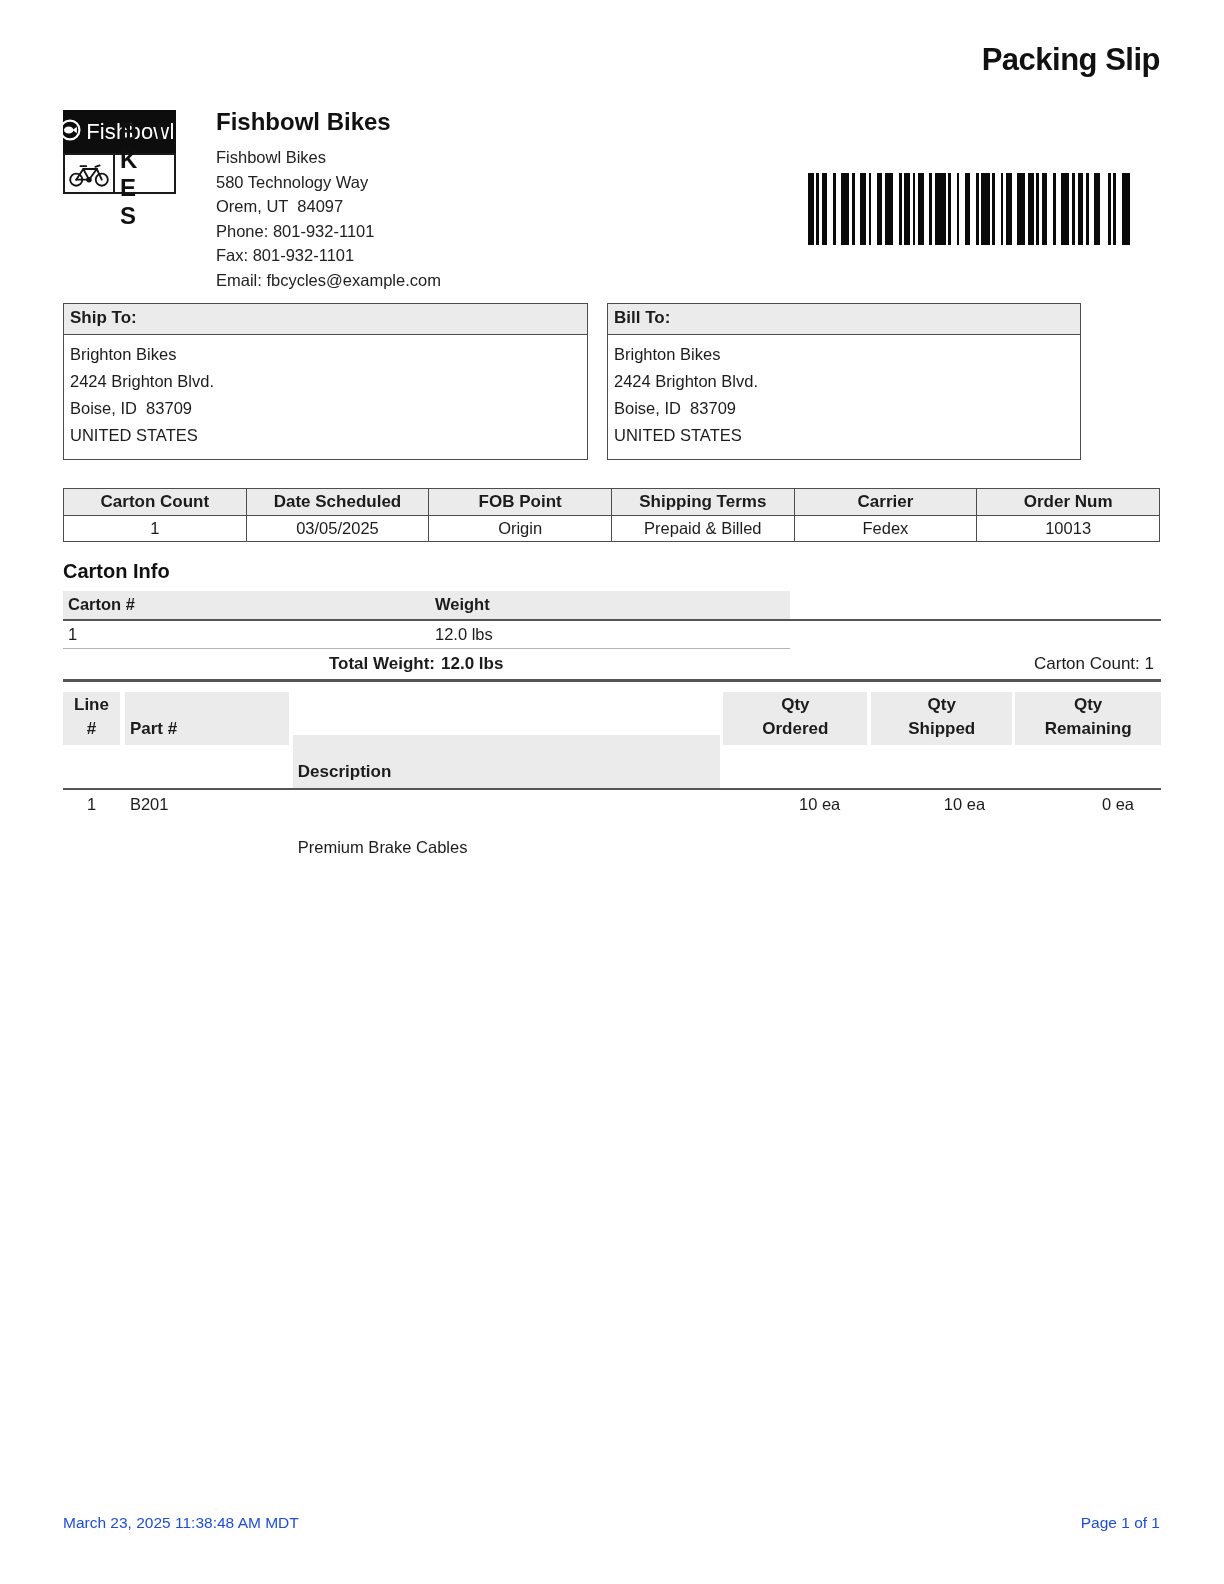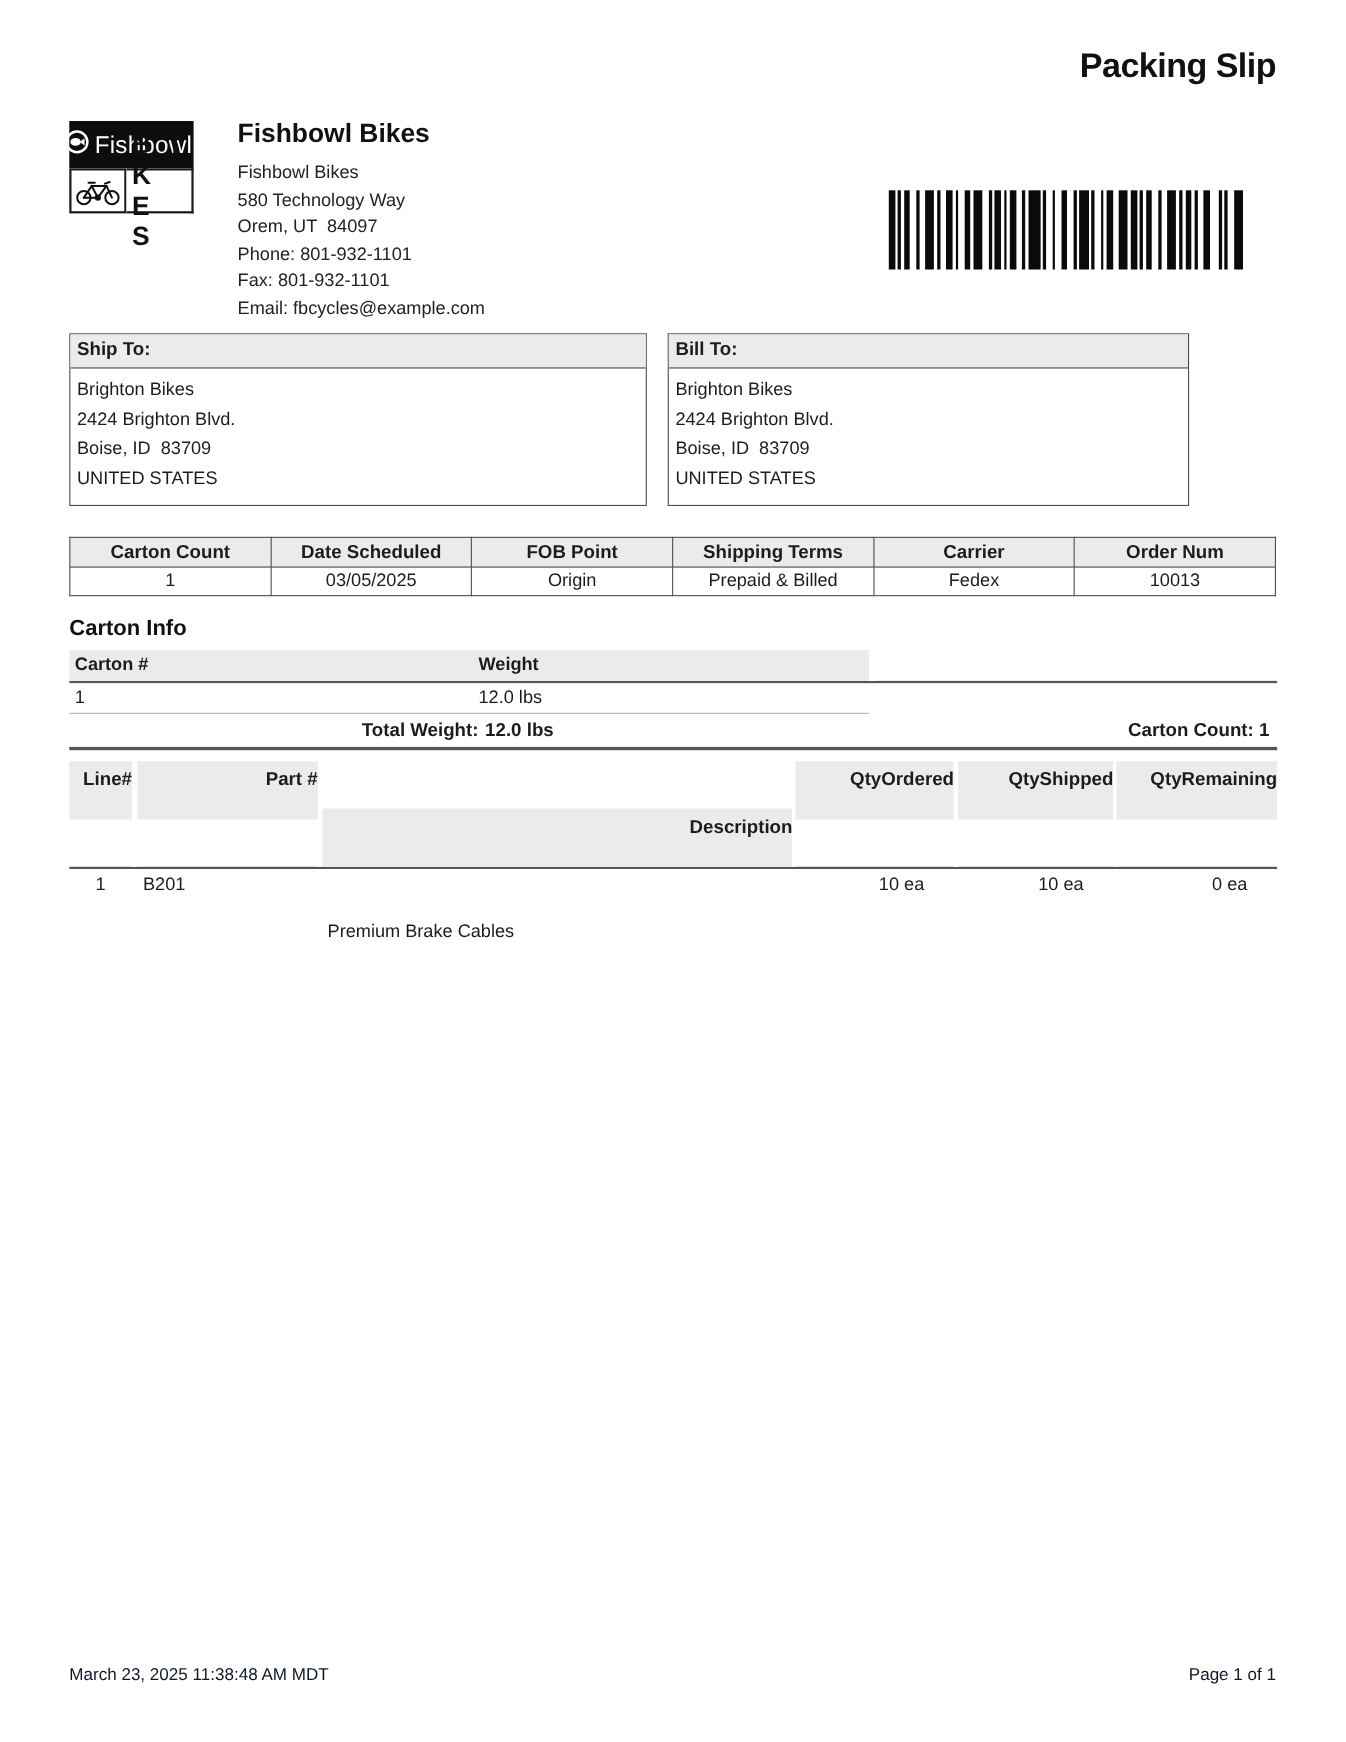--- a/index.html
+++ b/index.html
@@ -104,49 +104,49 @@
     flex:1; background:#ebebeb; text-align:right;
     font-weight:bold; font-size:16.5px; padding:4px 7px 4px 0; height:28px;
   }
   .carton-col-1 { width:367px; }
   .carton-data-row { display:flex; padding:4px 0 4px 5px; height:27px; font-size:16.5px; }
   .carton-data-row .carton-col-1 { width:367px; }
   .carton-thin-line { width:727px; height:1px; background:#b5b5b5; }
   .carton-total-row { display:flex; align-items:center; padding:5px 0; height:30px; }
   .carton-total-left { width:372px; text-align:right; font-weight:bold; font-size:17px; }
   .carton-total-val { font-weight:bold; font-size:17px; padding-left:6px; }
-  .carton-total-right { flex:1; text-align:right; font-weight:bold; font-size:17px; padding-right:7px; }
+  .carton-total-right { flex:1; text-align:right; font-weight:normal; font-size:17px; padding-right:7px; }
   .carton-bottom-bar { height:3px; background:#555; }
 
   
   .items { position:absolute; left:63px; top:692px; width:1098px; }
   .items-head { display:flex; border-bottom:2px solid #555; align-items:stretch; }
   .items-head .cell {
-    background:#ebebeb; display:flex; flex-direction:row;
+    background:#ebebeb; display:flex; flex-direction:column;
     justify-content:flex-end; padding-bottom:4px; padding-top:5px;
     font-weight:bold; font-size:17px; line-height:24px; height:53px;
   }
   .items-head .gap { background:#fff; }
   .c-line   { width:57px;  text-align:center; }
   .c-part   { width:164px; padding-left:5px; }
   .c-desc   { width:428px; padding-left:5px;margin-top:43px; }
   .c-qo     { width:144px; text-align:center; }
   .c-qs     { width:141px; text-align:center; }
   .c-qr     { width:146px; text-align:center; }
   .g1 { width:5px; } .g2 { width:4px; } .g3 { width:3px; }
   .items-row { display:flex; font-size:16.5px; padding:5px 0; }
   .items-row .c-qo, .items-row .c-qs, .items-row .c-qr {
     text-align:right; padding-right:27px;
   }
 
   
   .footer {
     position:absolute; left:63px; right:64px; top:1514px;
     display:flex; justify-content:space-between;
-    font-size:15.5px; color:#0f172a;
+    font-size:15.5px; color:#1d4ed8;
   }
 </style>
 </head>
 <body>
 
 <div class="page">
 
   <div class="doc-title">Packing Slip</div>
 
   <div class="logo">

